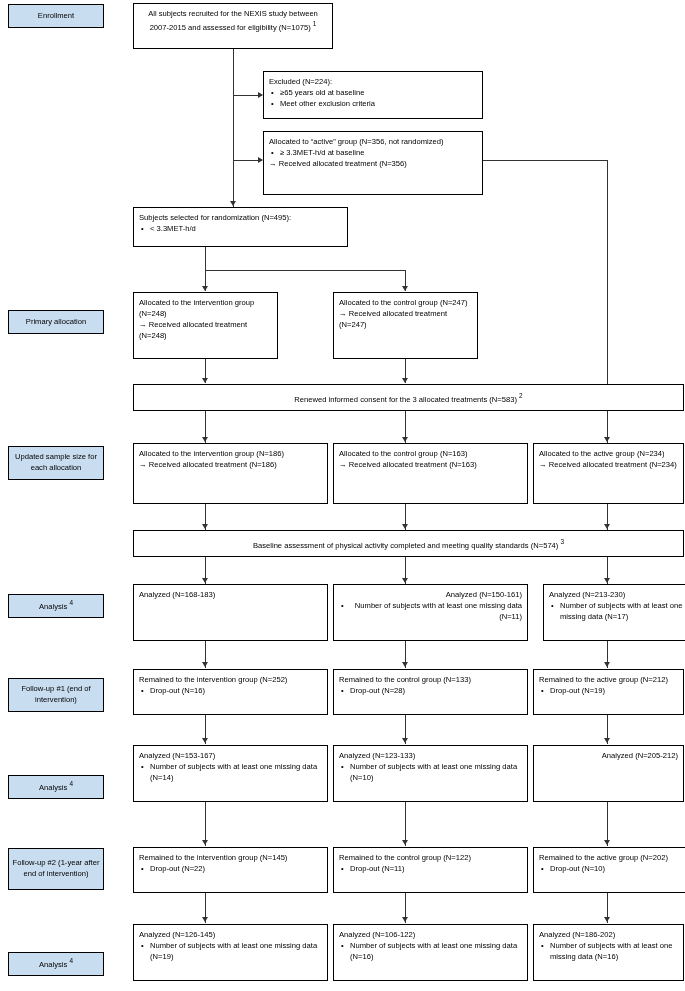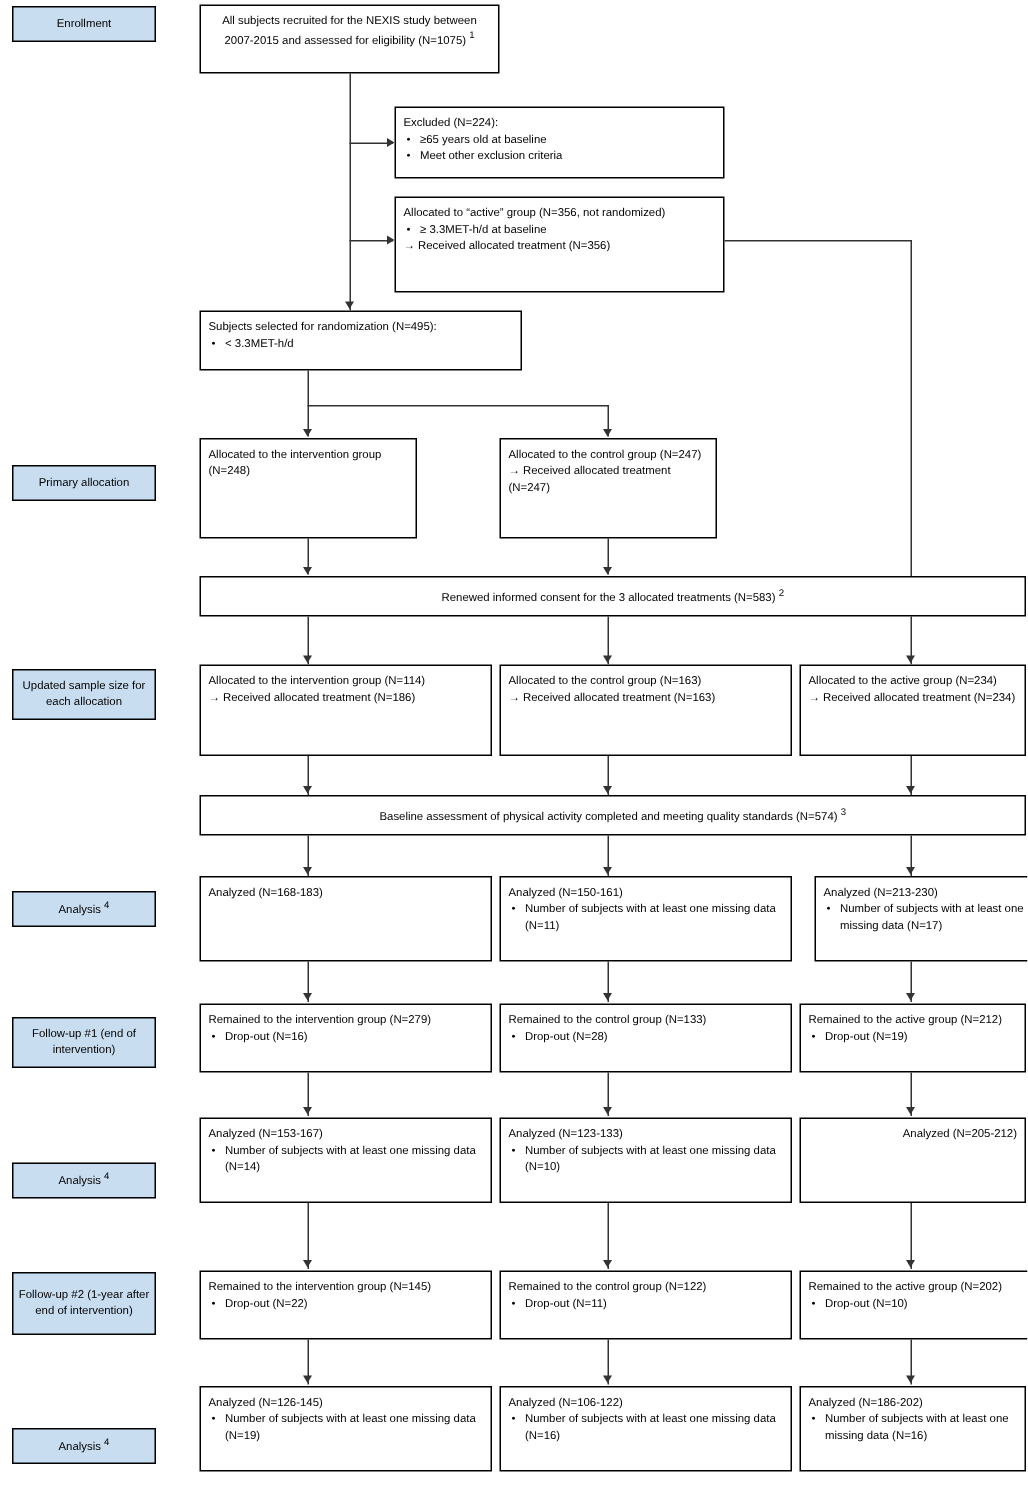--- a/index.html
+++ b/index.html
@@ -159,20 +159,21 @@
 
   <div class="arrowline vline" style="left:205px; top:247px; height:23px;"></div>
   <div class="arrowline hline" style="left:205px; top:270px; width:201px;"></div>
   <div class="arrowline vline" style="left:205px; top:270px; height:21px;"></div>
   <div class="arrowline vline" style="left:405px; top:270px; height:21px;"></div>
   <div class="arrowhead ah-down" style="left:202px; top:286px;"></div>
   <div class="arrowhead ah-down" style="left:402px; top:286px;"></div>
 
   <div class="box" style="left:133px; top:292px; width:145px; height:67px;">
     <div>Allocated to the intervention group (N=248)</div>
+    <div>→ Received allocated treatment (N=248)</div>
   </div>
 
   <div class="box" style="left:333px; top:292px; width:145px; height:67px;">
     <div>Allocated to the control group (N=247)</div>
     <div>→ Received allocated treatment (N=247)</div>
   </div>
 
   <div class="arrowline vline" style="left:205px; top:359px; height:24px;"></div>
   <div class="arrowhead ah-down" style="left:202px; top:378px;"></div>
   <div class="arrowline vline" style="left:405px; top:359px; height:24px;"></div>
@@ -181,21 +182,21 @@
   <div class="box ctr" style="left:133px; top:384px; width:551px; height:27px; display:flex; align-items:center; justify-content:center;">
     <span>Renewed informed consent for the 3 allocated treatments (N=583) <span class="sup">2</span></span>
   </div>
 
   <div class="arrowline vline" style="left:205px; top:411px; height:32px;"></div>
   <div class="arrowhead ah-down" style="left:202px; top:437px;"></div>
   <div class="arrowline vline" style="left:405px; top:411px; height:32px;"></div>
   <div class="arrowhead ah-down" style="left:402px; top:437px;"></div>
 
   <div class="box" style="left:133px; top:443px; width:195px; height:61px;">
-    <div>Allocated to the intervention group (N=114)</div>
+    <div>Allocated to the intervention group (N=186)</div>
     <div>→ Received allocated treatment (N=186)</div>
   </div>
 
   <div class="box" style="left:333px; top:443px; width:195px; height:61px;">
     <div>Allocated to the control group (N=163)</div>
     <div>→ Received allocated treatment (N=163)</div>
   </div>
 
   <div class="box" style="left:533px; top:443px; width:151px; height:61px;">
     <div>Allocated to the active group (N=234)</div>
@@ -217,21 +218,21 @@
   <div class="arrowhead ah-down" style="left:202px; top:578px;"></div>
   <div class="arrowline vline" style="left:405px; top:557px; height:27px;"></div>
   <div class="arrowhead ah-down" style="left:402px; top:578px;"></div>
   <div class="arrowline vline" style="left:607px; top:557px; height:27px;"></div>
   <div class="arrowhead ah-down" style="left:604px; top:578px;"></div>
 
   <div class="box" style="left:133px; top:584px; width:195px; height:57px;">
     <div>Analyzed (N=168-183)</div>
   </div>
 
-  <div class="box" style="left:333px; top:584px; width:195px; height:57px;">
+  <div class="box" style="left:333px; top:584px; width:195px; height:57px;text-align:right;">
     <div>Analyzed (N=150-161)</div>
     <ul class="bl">
       <li>Number of subjects with at least one missing data (N=11)</li>
     </ul>
   </div>
 
   <div class="box" style="left:543px; top:584px; width:151px; height:57px;">
     <div>Analyzed (N=213-230)</div>
     <ul class="bl">
       <li>Number of subjects with at least one missing data (N=17)</li>
@@ -239,21 +240,21 @@
   </div>
 
   <div class="arrowline vline" style="left:205px; top:641px; height:27px;"></div>
   <div class="arrowhead ah-down" style="left:202px; top:662px;"></div>
   <div class="arrowline vline" style="left:405px; top:641px; height:27px;"></div>
   <div class="arrowhead ah-down" style="left:402px; top:662px;"></div>
   <div class="arrowline vline" style="left:607px; top:641px; height:27px;"></div>
   <div class="arrowhead ah-down" style="left:604px; top:662px;"></div>
 
   <div class="box" style="left:133px; top:669px; width:195px; height:46px;">
-    <div>Remained to the intervention group (N=279)</div>
+    <div>Remained to the intervention group (N=252)</div>
     <ul class="bl">
       <li>Drop-out (N=16)</li>
     </ul>
   </div>
 
   <div class="box" style="left:333px; top:669px; width:195px; height:46px;">
     <div>Remained to the control group (N=133)</div>
     <ul class="bl">
       <li>Drop-out (N=28)</li>
     </ul>

